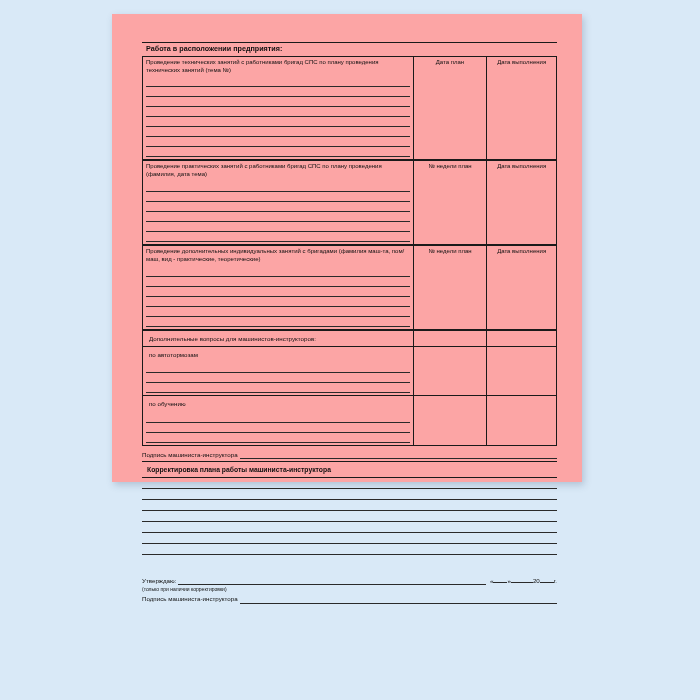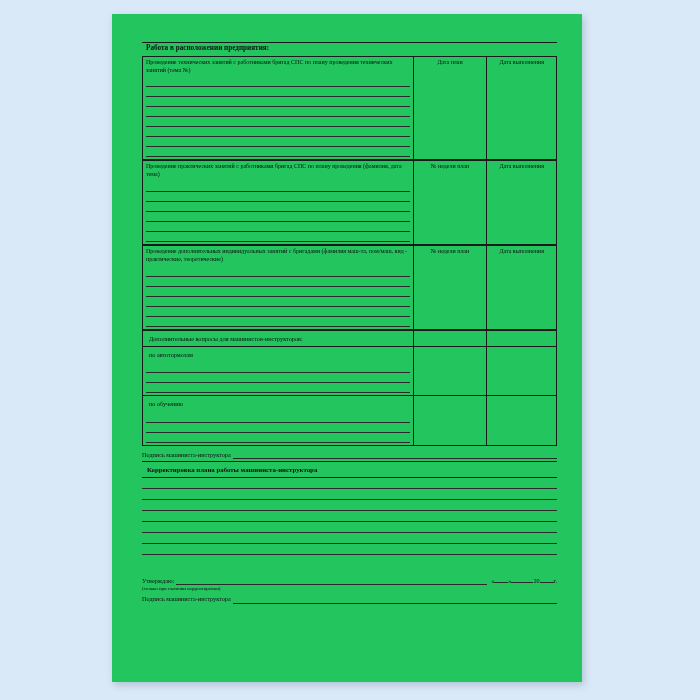--- a/index.html
+++ b/index.html
@@ -11,24 +11,23 @@
     height: 700px;
     background: #d9e9f7;
     font-family: "Liberation Sans", sans-serif;
     overflow: hidden;
   }
   .page-wrap {
     position: absolute;
     left: 112px;
     top: 14px;
     width: 470px;
-    height: 668px;
-    background: #22c55e;
+    height: 468px;
+    background: #fca5a5;
     box-shadow: 2px 3px 7px rgba(60,80,110,0.25);
-    font-family: Liberation Serif, serif;
   }
   .sheet {
     position: absolute;
     left: 30px;
     top: 28px;
     width: 415px;
     font-size: 6.1px;
     line-height: 1.35;
     color: #111;
   }

